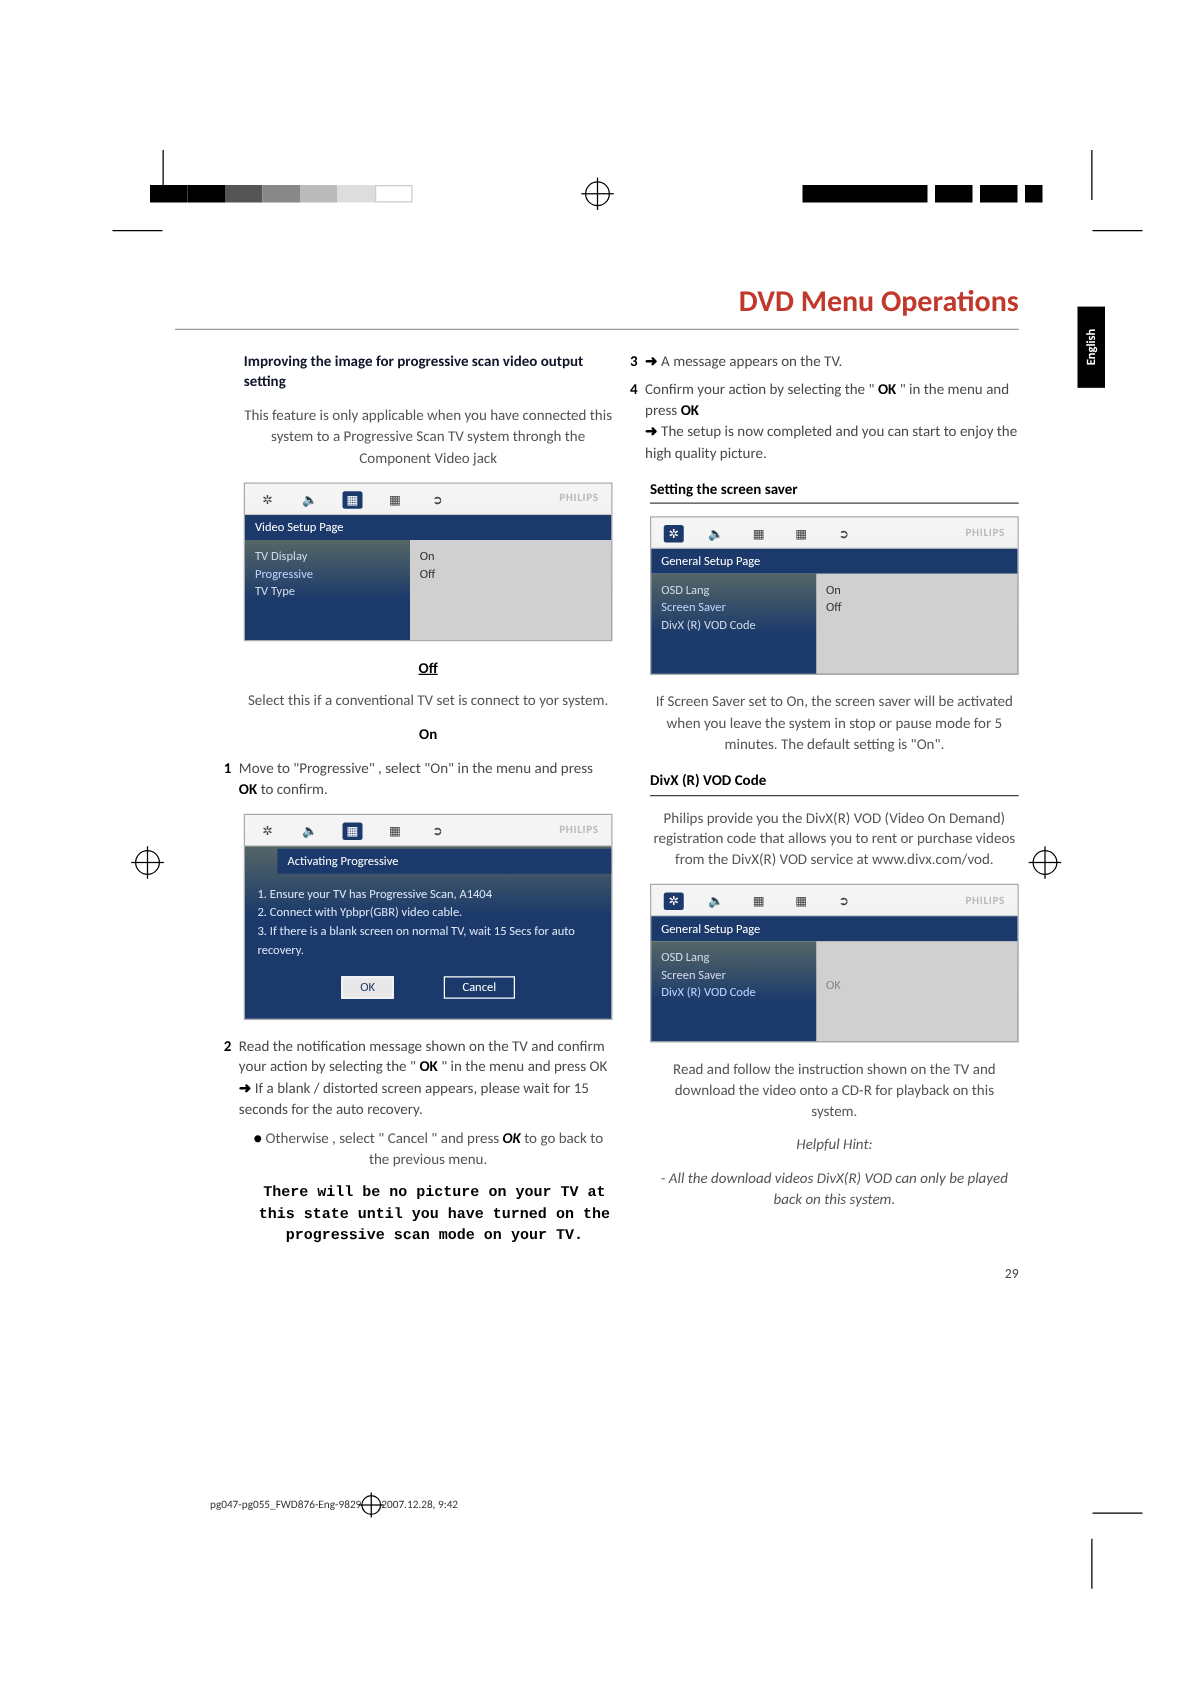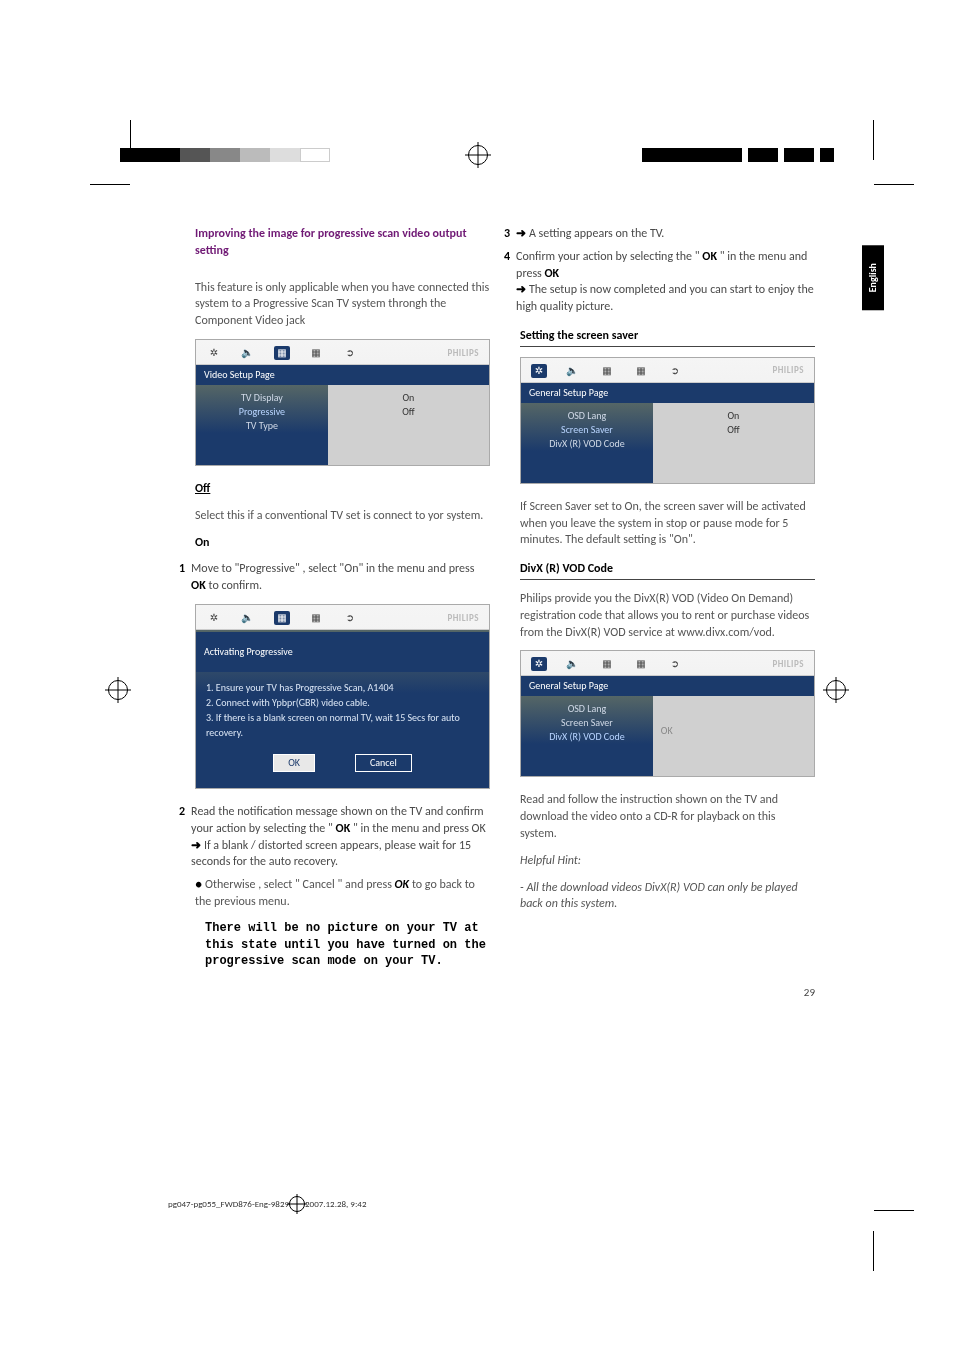--- a/index.html
+++ b/index.html
@@ -53,26 +53,26 @@
     font-size: 24px;
     font-weight: bold;
     border-bottom: 1px solid #999;
     padding-bottom: 4px;
     margin-bottom: 18px;
   }
   .cols { display: flex; gap: 30px; }
   .col { flex: 1; }
   .col.left-col { padding-left: 55px; }
   h3.sub {
-    color: #701a75;
+    color: #0f172a;
     font-weight: bold;
     font-size: 12px;
-    margin-bottom: 20px;
-  }
-  p { margin-bottom: 10px; color: #555; }
+    margin-bottom: 10px;
+  }
+  p { margin-bottom: 10px; color: #555; text-align: center; }
   .u { text-decoration: underline; font-weight: bold; color: #000; }
   .b { font-weight: bold; color: #000; }
   .step-num { font-weight: bold; color: #000; margin-right: 6px; }
   .arrow::before { content: "➜ "; color: #000; font-weight: bold; }
   .bullet::before { content: "● "; color: #000; }
   .section-head {
     font-weight: bold; color: #000; font-size: 12px;
     border-bottom: 1px solid #444; padding-bottom: 2px; margin: 12px 0 10px 0;
   }
   .ital { font-style: italic; }
@@ -92,34 +92,33 @@
   }
   .osd-icons .icon { width: 16px; height: 14px; display:flex; align-items:center; justify-content:center; color:#444; }
   .osd-icons .selected { background: #1b3a6b; color: #fff; border-radius: 2px; padding: 1px 2px; }
   .osd-icons .brand { margin-left: auto; color: #bbb; font-weight: bold; font-size: 9px; letter-spacing: 0.5px; }
   .osd-header {
     background: #1b3a6b; color: #fff; padding: 3px 8px; font-size: 10px;
   }
   .osd-body {
     display: flex; padding: 0; min-height: 80px;
     background: linear-gradient(#566, #1b3a6b 60%, #1b3a6b);
-    text-align: center;
   }
   .osd-left {
     width: 45%; padding: 6px 8px; color: #cfd8e6; font-size: 10px;
   }
   .osd-left .hl { color: #b8d4ff; }
   .osd-right {
     flex: 1; background: #d0d0d0; padding: 6px 8px; font-size: 10px; color: #333;
   }
   .osd-activating {
     background: linear-gradient(#566, #1b3a6b 40%, #1b3a6b);
     color: #dbe6f5; font-size: 10px; padding: 2px 0 10px 0;
   }
-  .osd-activating .osd-header2 { background: #1b3a6b; color: #fff; padding: 13px 8px; }
+  .osd-activating .osd-header2 { background: #1b3a6b; color: #fff; padding: 3px 8px; margin-left: 26px; }
   .osd-activating .lines { padding: 8px 10px; line-height: 1.5; }
   .osd-activating .btns { display: flex; gap: 40px; justify-content: center; padding: 6px 0; }
   .osd-btn {
     border: 1px solid #fff; padding: 1px 14px; color: #1b3a6b; background: #e8e8e8;
     font-size: 10px;
   }
   .osd-btn.outline { background: transparent; color: #fff; }
 
   .lang-tab {
     position: absolute;
@@ -205,20 +204,21 @@
 <div class="side-reg left">
     <div class="reg-mark"></div>
   </div>
 <div class="side-reg right">
     <div class="reg-mark"></div>
   </div>
 
 <div class="lang-tab">English</div>
 
 <div class="page">
+  <div class="title">DVD Menu Operations</div>
 
   <div class="cols">
 
     <div class="col left-col">
       <h3 class="sub">Improving the image for progressive scan video output setting</h3>
       <p>This feature is only applicable when you have connected this system to a Progressive Scan TV system throngh the Component Video jack</p>
 
       <div class="osd">
         <div class="osd-icons">
           <span class="icon">✲</span>
@@ -294,21 +294,21 @@
         <span> to go back to the previous menu.</span>
       </p>
 
       <p class="b" style="padding-left:10px;font-family:Liberation Mono, monospace;">There will be no picture on your TV at this state until you have turned on the progressive scan mode on your  TV.</p>
     </div>
 
     <div class="col">
       <div class="step-block">
         <span class="step-num">3</span>
         <div class="step-body">
-          <div class="arrow">A setting appears on the TV.</div>
+          <div class="arrow">A message appears on the TV.</div>
         </div>
       </div>
       <div class="step-block">
         <span class="step-num">4</span>
         <div class="step-body">
           <span>Confirm your action by selecting the " </span>
           <span class="b">OK</span>
           <span> "  in the menu and press </span>
           <span class="b">OK</span>
           <div class="arrow">The setup is now completed and you can start to enjoy the high quality picture.</div>

